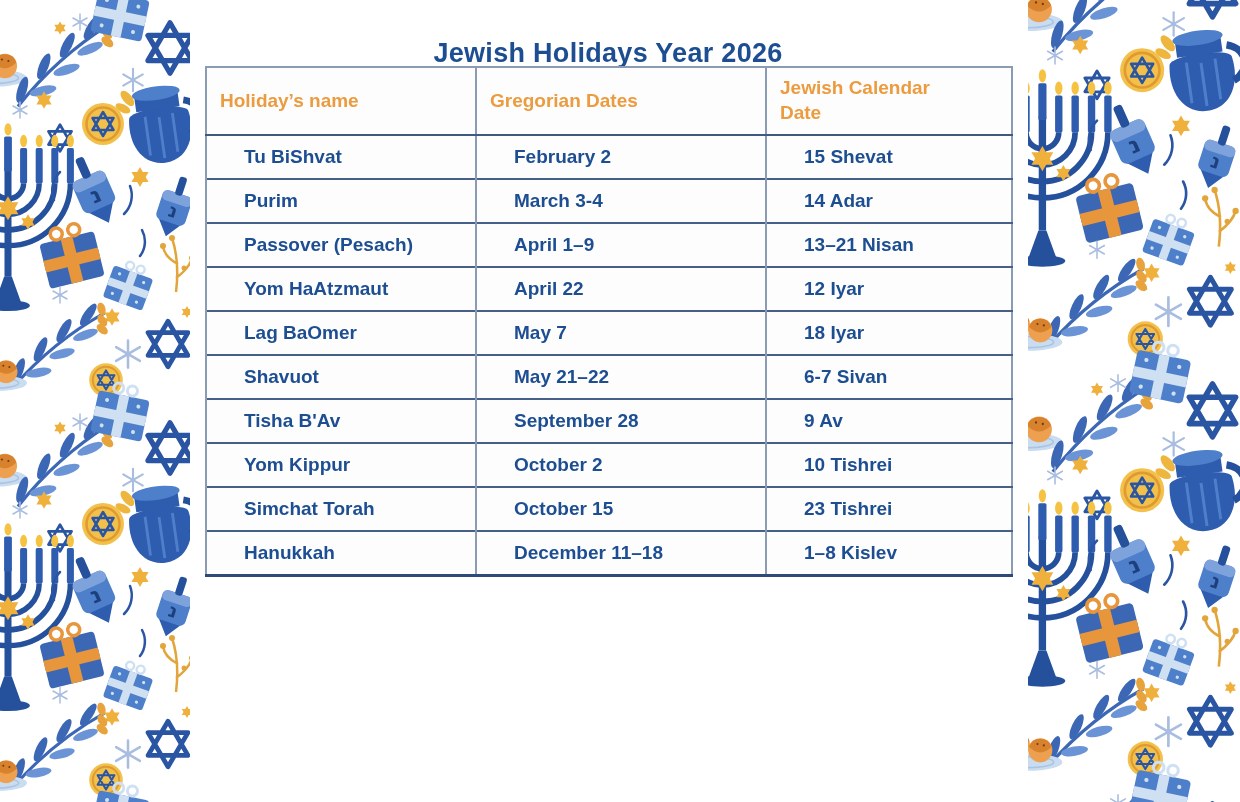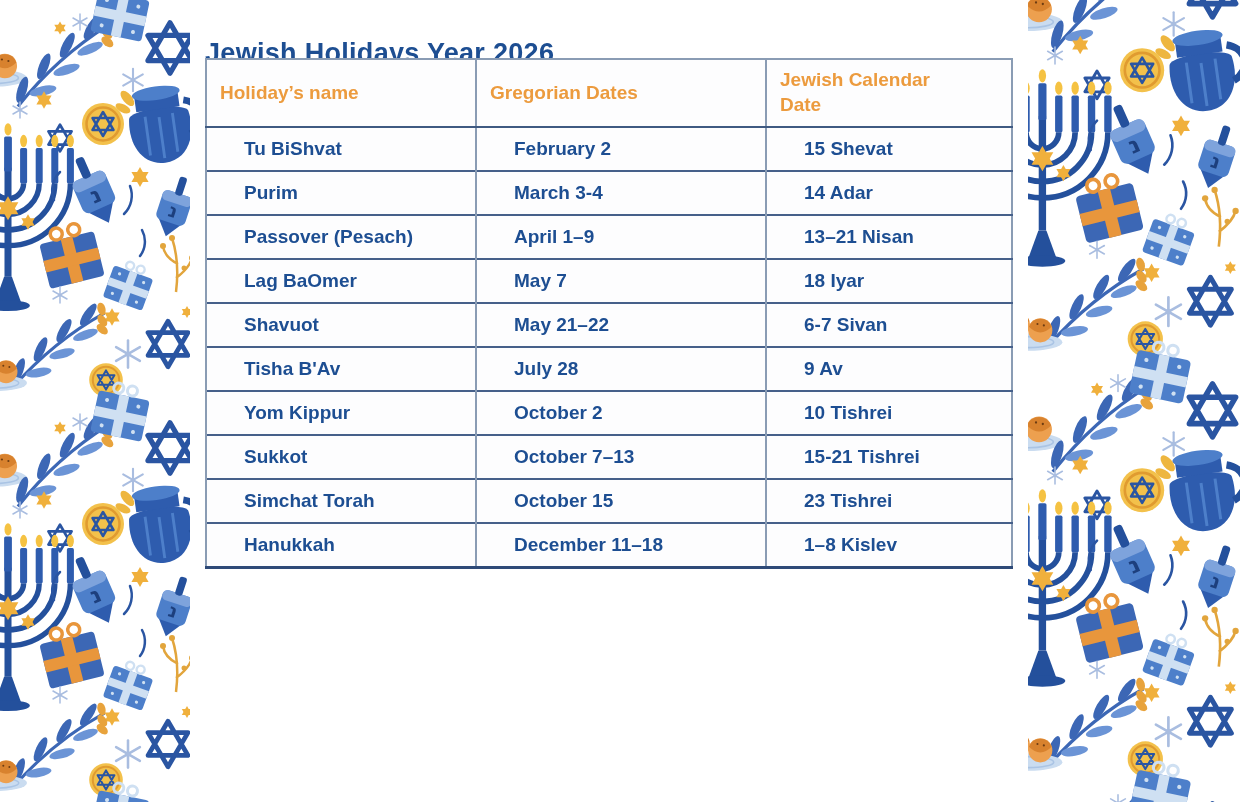--- a/index.html
+++ b/index.html
@@ -5,25 +5,25 @@
   html,body{margin:0;padding:0;}
   body{
     width:1240px;height:802px;position:relative;overflow:hidden;
     background:#ffffff;font-family:"Liberation Sans",sans-serif;
   }
   .strip{position:absolute;top:0;height:802px;overflow:hidden;background:#ffffff;}
   .strip-left{left:0;width:190px;}
   .strip-right{left:1028px;width:212px;}
   .strip svg{display:block;}
   .page-title{
-    position:absolute;left:205px;top:20px;width:806px;
+    position:absolute;left:205px;top:20px;width:806px;text-align:center;
     font-size:27px;font-weight:bold;color:#1d4e92;letter-spacing:.3px;
   }
   table.holidays{
-    position:absolute;left:205px;top:58px;width:806px;
+    position:absolute;left:205px;top:66px;width:806px;
     border-collapse:collapse;table-layout:fixed;background:#fdfdfe;
     border:2px solid #8a9cb4;border-bottom:3px solid #2e4a78;
   }
   .holidays th,.holidays td{
     border-left:2px solid #8a9cb4;
     padding:0 0 0 13px;vertical-align:middle;text-align:left;
     color:#1d4e92;font-weight:bold;font-size:19px;
     white-space:nowrap;overflow:hidden;
   }
   .holidays th{
@@ -241,51 +241,51 @@
   </tr>
 
   <tr>
     <td>Passover (Pesach)</td>
     <td>April 1–9</td>
     <td>13–21 Nisan</td>
   </tr>
 
 
 
+  <tr>
+    <td>Yom HaAtzmaut</td>
+    <td>April 22</td>
+    <td>12 Iyar</td>
+  </tr>
 
   <tr>
     <td>Lag BaOmer</td>
     <td>May 7</td>
     <td>18 Iyar</td>
   </tr>
 
   <tr>
     <td>Shavuot</td>
     <td>May 21–22</td>
     <td>6-7 Sivan</td>
   </tr>
 
   <tr>
     <td>Tisha B'Av</td>
-    <td>July 28</td>
+    <td>September 28</td>
     <td>9 Av</td>
   </tr>
 
 
   <tr>
     <td>Yom Kippur</td>
     <td>October 2</td>
     <td>10 Tishrei</td>
   </tr>
 
-  <tr>
-    <td>Sukkot</td>
-    <td>October 7–13</td>
-    <td>15-21 Tishrei</td>
-  </tr>
 
 
   <tr>
     <td>Simchat Torah</td>
     <td>October 15</td>
     <td>23 Tishrei</td>
   </tr>
 
   <tr>
     <td>Hanukkah</td>

